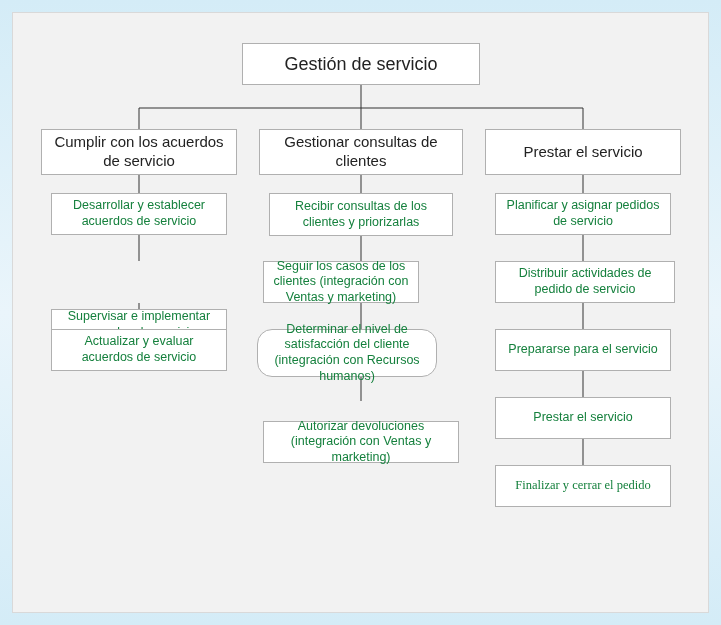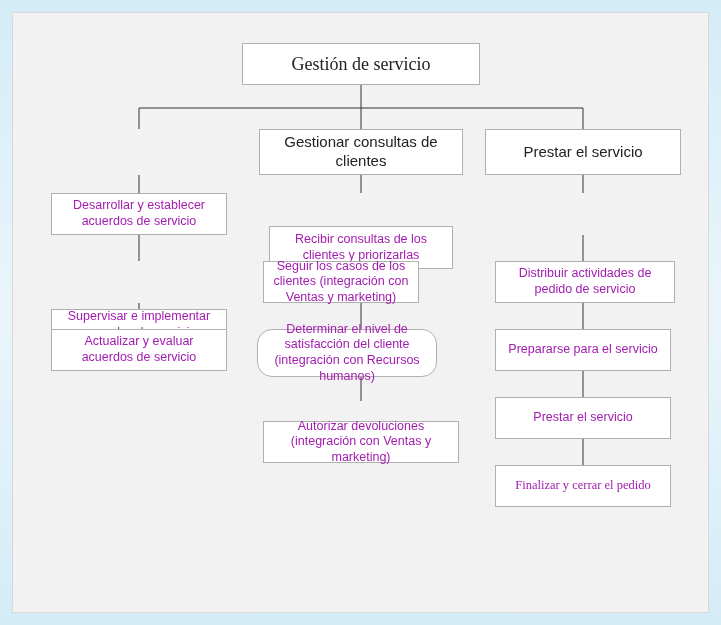--- a/index.html
+++ b/index.html
@@ -20,21 +20,21 @@
   }
   .node {
     position: absolute;
     background: #ffffff;
     border: 1px solid #b0b0b0;
     display: flex;
     align-items: center;
     justify-content: center;
     text-align: center;
     font-size: 13px;
-    color: #a21caf;
+    color: #15803d;
     line-height: 1.25;
     padding: 4px 6px;
   }
   .root { font-size: 18px; font-weight: 400; color: #222; }
   .cat  { font-size: 15px; font-weight: 400; color: #222; }
   .step { font-size: 12.5px; }
   svg.connectors { position: absolute; inset: 0; width: 100%; height: 100%; pointer-events: none; }
   svg.connectors line { stroke: #333; stroke-width: 1; }
 </style>
 </head>
@@ -61,31 +61,33 @@
     <line x1="348" y1="290" x2="348" y2="316"></line>
     <line x1="348" y1="364" x2="348" y2="388"></line>
 
     <line x1="570" y1="162" x2="570" y2="180"></line>
     <line x1="570" y1="222" x2="570" y2="248"></line>
     <line x1="570" y1="290" x2="570" y2="316"></line>
     <line x1="570" y1="358" x2="570" y2="384"></line>
     <line x1="570" y1="426" x2="570" y2="452"></line>
   </svg>
 
-  <div class="node root" style="left:229px; top:30px; width:238px; height:42px;font-family:Liberation Serif, serif;">Gestión de servicio</div>
+  <div class="node root" style="left:229px; top:30px; width:238px; height:42px;">Gestión de servicio</div>
 
+  <div class="node cat" style="left:28px; top:116px; width:196px; height:46px;">Cumplir con los acuerdos de servicio</div>
   <div class="node step" style="left:38px; top:180px; width:176px; height:42px;">Desarrollar y establecer acuerdos de servicio</div>
   <div class="node step" style="left:38px; top:248px; width:176px; height:32px;margin-top:48px;">Supervisar e implementar acuerdos de servicio</div>
   <div class="node cat" style="left:246px; top:116px; width:204px; height:46px;">Gestionar consultas de clientes</div>
 
   <div class="node step" style="left:38px; top:316px; width:176px; height:42px;">Actualizar y evaluar acuerdos de servicio</div>
-  <div class="node step" style="left:256px; top:180px; width:184px; height:43px;margin-top:33px;">Recibir consultas de los clientes y priorizarlas</div>
+  <div class="node step" style="left:256px; top:180px; width:184px; height:43px;">Recibir consultas de los clientes y priorizarlas</div>
   <div class="node step" style="left:250px; top:248px; width:156px; height:42px;">Seguir los casos de los clientes (integración con Ventas y marketing)</div>
   <div class="node step" style="left:244px; top:316px; width:180px; height:48px;border-radius:15px;">Determinar el nivel de satisfacción del cliente (integración con Recursos humanos)</div>
   <div class="node step" style="left:250px; top:388px; width:196px; height:42px;margin-top:20px;">Autorizar devoluciones (integración con Ventas y marketing)</div>
 
   <div class="node cat" style="left:472px; top:116px; width:196px; height:46px;">Prestar el servicio</div>
+  <div class="node step" style="left:482px; top:180px; width:176px; height:42px;">Planificar y asignar pedidos de servicio</div>
   <div class="node step" style="left:482px; top:248px; width:180px; height:42px;">Distribuir actividades de pedido de servicio</div>
   <div class="node step" style="left:482px; top:316px; width:176px; height:42px;">Prepararse para el servicio</div>
   <div class="node step" style="left:482px; top:384px; width:176px; height:42px;">Prestar el servicio</div>
   <div class="node step" style="left:482px; top:452px; width:176px; height:42px;font-family:Liberation Serif, serif;">Finalizar y cerrar el pedido</div>
 
 </div>
 
 </body></html>

